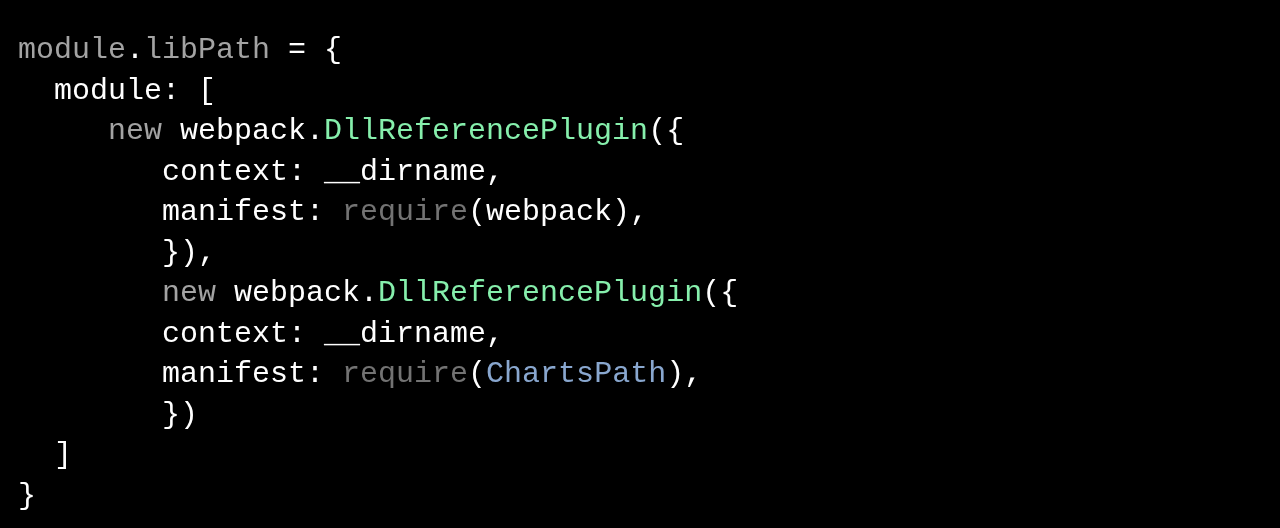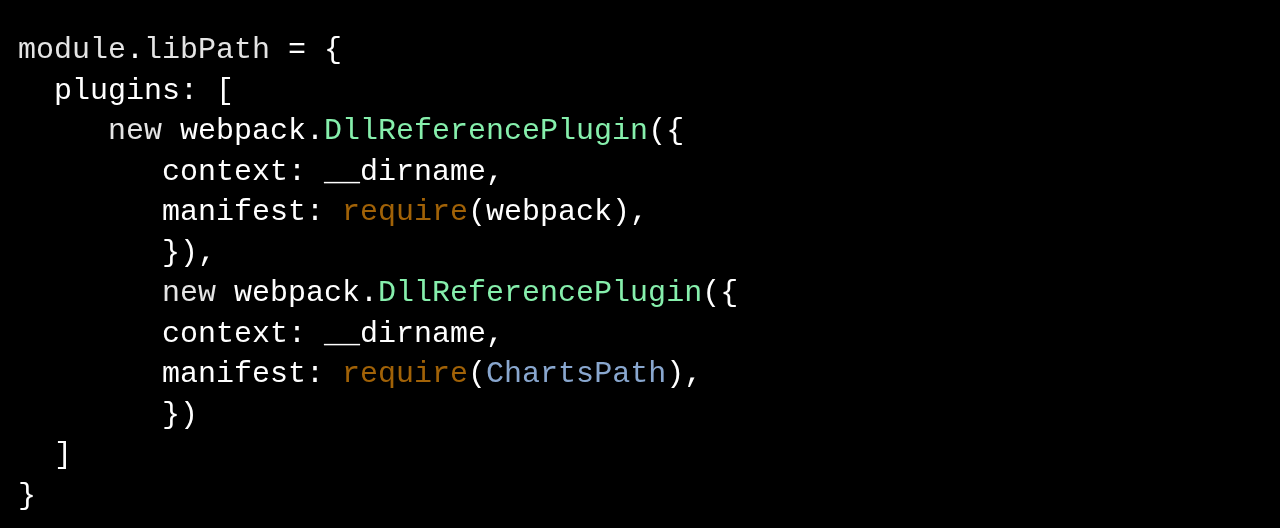--- a/index.html
+++ b/index.html
@@ -16,40 +16,40 @@
       color: #ffffff;
       width: 1280px;
       height: 528px;
       overflow: hidden;
     }
     pre {
       white-space: pre;
       font-family: inherit;
     }
     .c-keyword {
-      color: #e5e5e5;
+      color: #a3a3a3;
     }
     .c-plain {
       color: #ffffff;
     }
     .c-class {
       color: #86efac;
     }
     .c-call {
-      color: #a16207;
+      color: #737373;
     }
     .c-param {
       color: #89a7cf;
     }
   </style>
 </head>
 <body>
 
 <pre><span class="c-keyword">module</span><span class="c-plain">.</span><span class="c-keyword">libPath</span><span class="c-plain"> = {</span>
-<span class="c-plain">  plugins: [</span>
+<span class="c-plain">  module: [</span>
 <span class="c-plain">     </span><span class="c-keyword">new</span><span class="c-plain"> webpack.</span><span class="c-class">DllReferencePlugin</span><span class="c-plain">({</span>
 <span class="c-plain">        context: __dirname,</span>
 <span class="c-plain">        manifest: </span><span class="c-call">require</span><span class="c-plain">(webpack),</span>
 <span class="c-plain">        }),</span>
 <span class="c-plain">        </span><span class="c-keyword">new</span><span class="c-plain"> webpack.</span><span class="c-class">DllReferencePlugin</span><span class="c-plain">({</span>
 <span class="c-plain">        context: __dirname,</span>
 <span class="c-plain">        manifest: </span><span class="c-call">require</span><span class="c-plain">(</span><span class="c-param">ChartsPath</span><span class="c-plain">),</span>
 <span class="c-plain">        })</span>
 <span class="c-plain">  ]</span>
 <span class="c-plain">}</span></pre>

